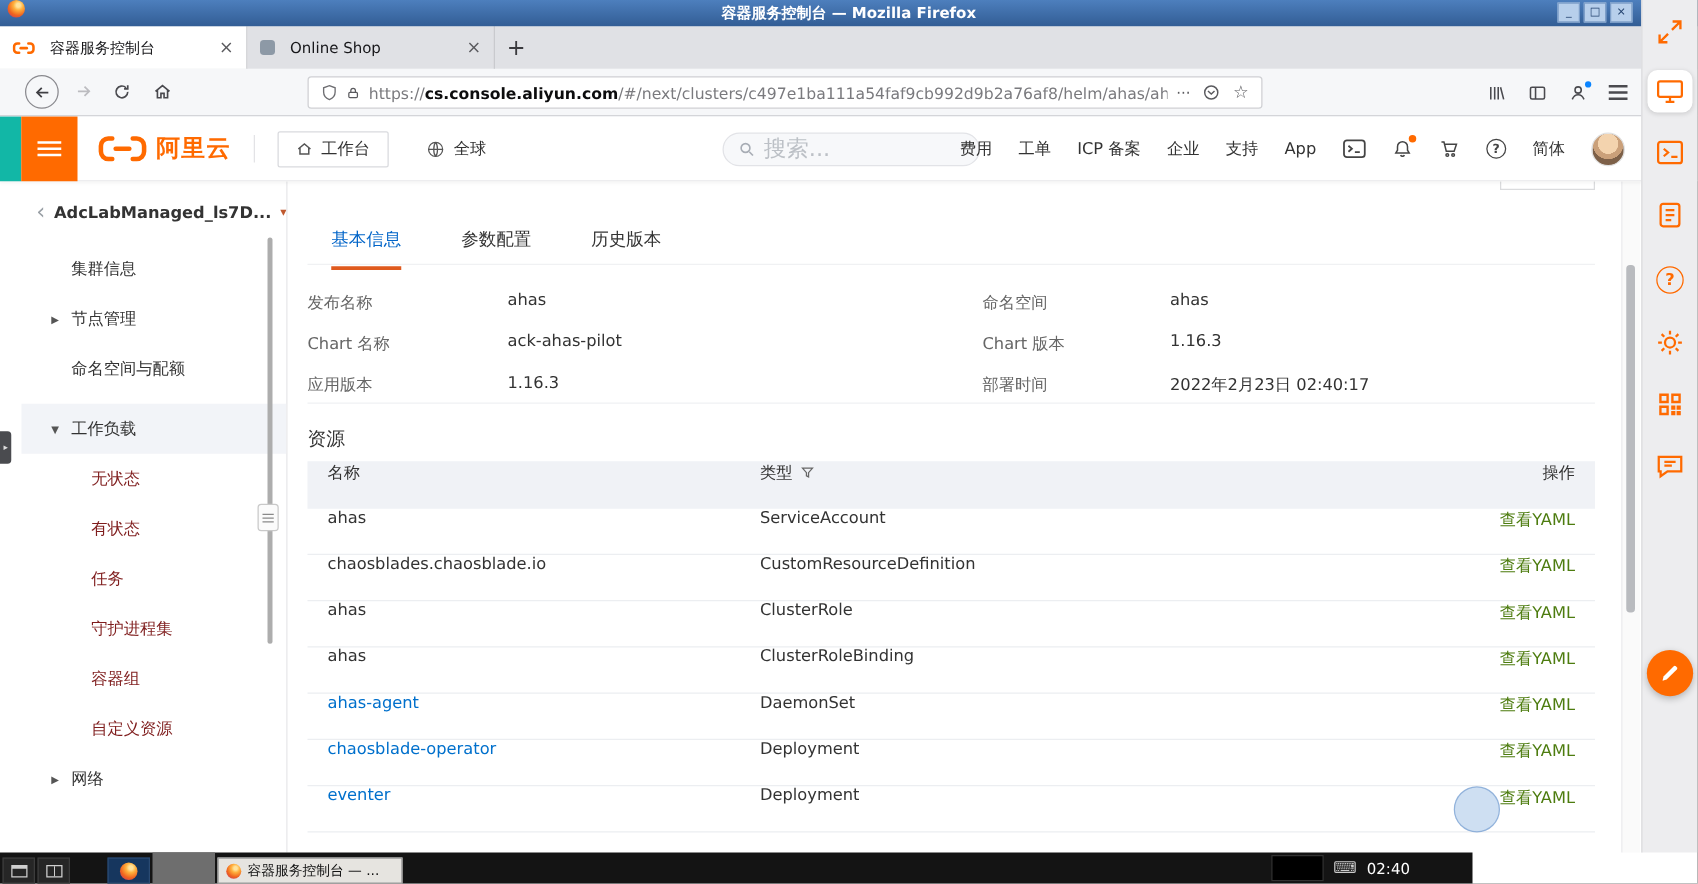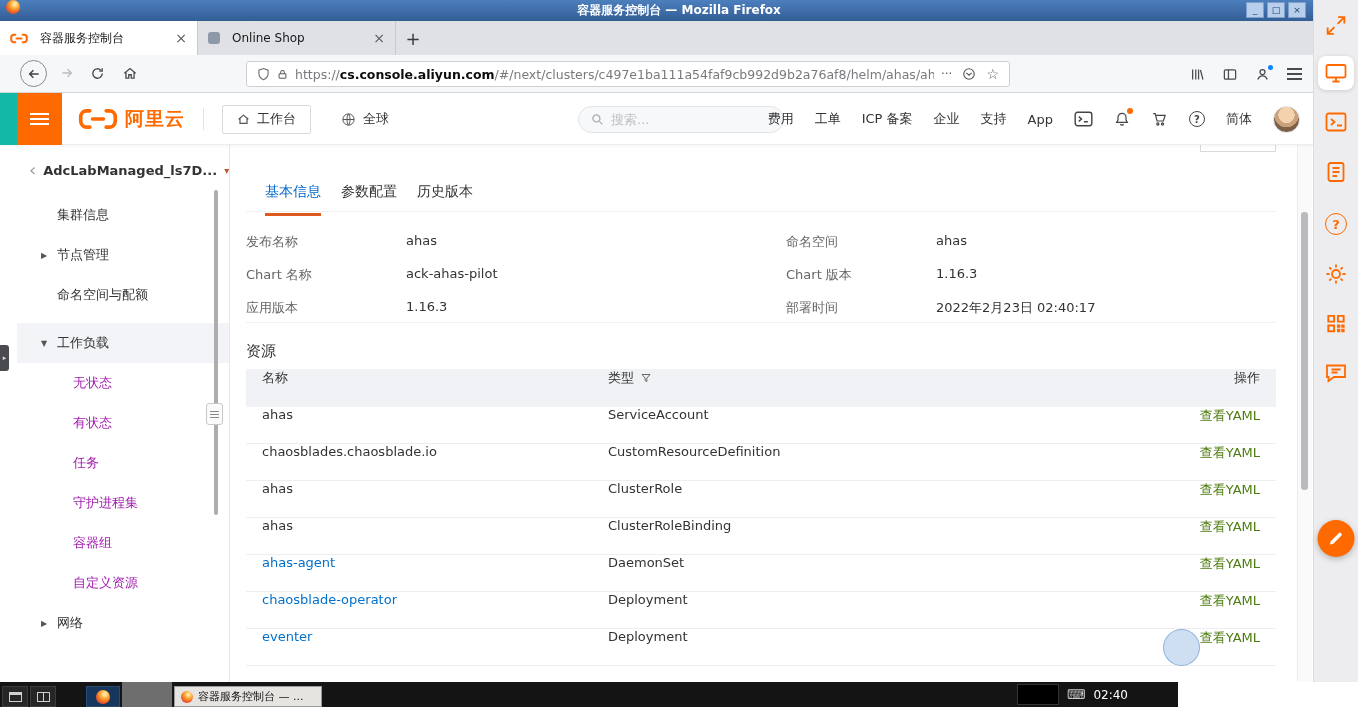--- a/index.html
+++ b/index.html
@@ -53,21 +53,21 @@
     display:flex;align-items:center;justify-content:center;color:#fff;cursor:pointer}
   .bars.big{width:19px}
   .header-left{position:absolute;left:78px;top:0;height:52px;display:flex;align-items:center}
   .brand-text{font-size:19px;font-weight:bold;color:#ff6a00;margin-left:7px;letter-spacing:1px}
   .h-divider{width:1px;height:22px;background:#e3e3e6;margin:0 18px}
   .workbench-btn{display:flex;align-items:center;gap:7px;border:1px solid #d9dade;border-radius:2px;height:29px;
     padding:0 14px;font-size:13px;color:#333;cursor:pointer;background:#fff}
   .region{display:flex;align-items:center;gap:7px;margin-left:30px;font-size:13px;color:#333;cursor:pointer}
   .h-search{position:absolute;left:578px;top:13px;width:206px;height:27px;border:1px solid #e2e3e7;background:#f7f8fa;
     border-radius:14px;display:flex;align-items:center;padding:0 12px;gap:7px}
-  .h-search input{border:none;background:transparent;outline:none;font-size:13px;color:#6d28d9;width:150px;font-family:inherit}
+  .h-search input{border:none;background:transparent;outline:none;font-size:18px;color:#6d28d9;width:150px;font-family:inherit}
   .h-search input::placeholder{color:#bcc0c6}
   .header-right{position:absolute;right:58px;top:0;height:52px;display:flex;align-items:center;gap:21px;
     font-size:13px;color:#333}
   .hnav{cursor:pointer;white-space:nowrap}
   .hicon{position:relative;display:flex;cursor:pointer}
   .bell-dot{position:absolute;top:-3px;right:-3px;width:6px;height:6px;background:#ff6a00;border-radius:50%}
   .qmark{width:16px;height:16px;border:1.4px solid #444;border-radius:50%;color:#444;font-size:10px;
     display:flex;align-items:center;justify-content:center;font-weight:bold}
   .avatar{width:27px;height:27px;border-radius:50%;border:1px solid #e0e0e0;cursor:pointer;
     background:radial-gradient(circle at 50% 32%,#f3d3ae 0 38%,#caa07a 39% 58%,#7d6048 59%)}
@@ -75,33 +75,33 @@
   
   .sidebar{position:absolute;left:17px;top:145px;width:213px;height:537px;background:#fff;
     border-right:1px solid #e7e8ea;z-index:5;overflow:hidden}
   .cluster-row{height:50px;display:flex;align-items:center;padding-left:12px;gap:7px;cursor:pointer}
   .back-chevron{font-size:18px;color:#9aa0a6;line-height:1}
   .cluster-name{font-size:13px;color:#333;font-weight:bold;white-space:nowrap}
   .cluster-caret{font-size:10px;color:#c0592f}
   .sb-item{position:relative;height:40px;display:flex;align-items:center;padding-left:40px;
     font-size:13px;color:#333;cursor:pointer;white-space:nowrap}
   .sb-item.group-open{background:#f2f4f8;margin-top:8px}
-  .sb-sub{padding-left:56px;color:#a21caf}
+  .sb-sub{padding-left:56px;color:#7f1d1d}
   .tcaret{position:absolute;left:24px;font-size:8px;color:#555}
   .sb-scrollthumb{position:absolute;left:197px;top:45px;width:4px;height:325px;background:#adadad;border-radius:2px;cursor:pointer}
   .sb-handle{position:absolute;left:206px;top:403px;width:17px;height:22px;background:#fbfbfb;border:1px solid #c9c9c9;
     border-radius:3px;display:flex;flex-direction:column;justify-content:center;gap:2px;align-items:center;z-index:6;cursor:col-resize}
   .sb-handle i{display:block;width:9px;height:1px;background:#8a8a8a}
   .collapse-tab{position:absolute;left:0;top:345px;width:9px;height:26px;background:#4a4b4f;color:#ddd;
     border-radius:0 3px 3px 0;display:flex;align-items:center;justify-content:center;font-size:7px;z-index:6;cursor:pointer}
 
   
   .main{position:absolute;left:246px;top:145px;width:1030px;height:537px;background:#fff}
   .cutoff-btn{position:absolute;left:954px;top:0;width:76px;height:7px;border:1px solid #dadbdd;border-top:none;background:#fff}
-  .main-tabs{position:absolute;left:19px;top:38px;display:flex;gap:20px}
+  .main-tabs{position:absolute;left:19px;top:38px;display:flex;gap:48px}
   .mtab{font-size:14px;color:#333;padding-bottom:12px;border-bottom:3px solid transparent;cursor:pointer}
   .mtab.active{color:#0064c8;border-bottom-color:#df5a1e}
   .tabs-line{position:absolute;left:0;top:66px;width:1030px;border-bottom:1px solid #f0f1f3}
   .info-grid{position:absolute;left:0;top:88px;width:1010px;display:grid;
     grid-template-columns:160px 380px 150px auto;row-gap:15px;font-size:13px}
   .info-label{color:#666}.info-value{color:#333}
   .sec-line{position:absolute;left:0;top:177px;width:1030px;border-top:1px solid #f0f1f3}
   .res-title{position:absolute;left:0;top:197px;font-size:15px;color:#333;font-weight:500}
   .res-table{position:absolute;left:0;top:224px;width:1030px}
   .trow{display:flex;align-items:flex-start;height:37px;border-bottom:1px solid #eceef1;font-size:13px;color:#333}

